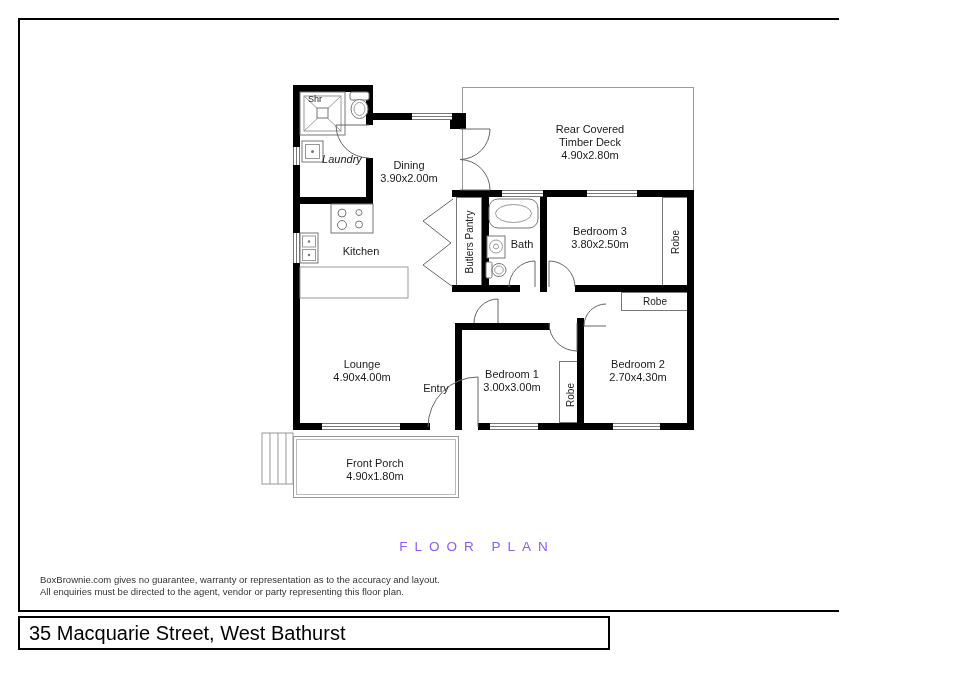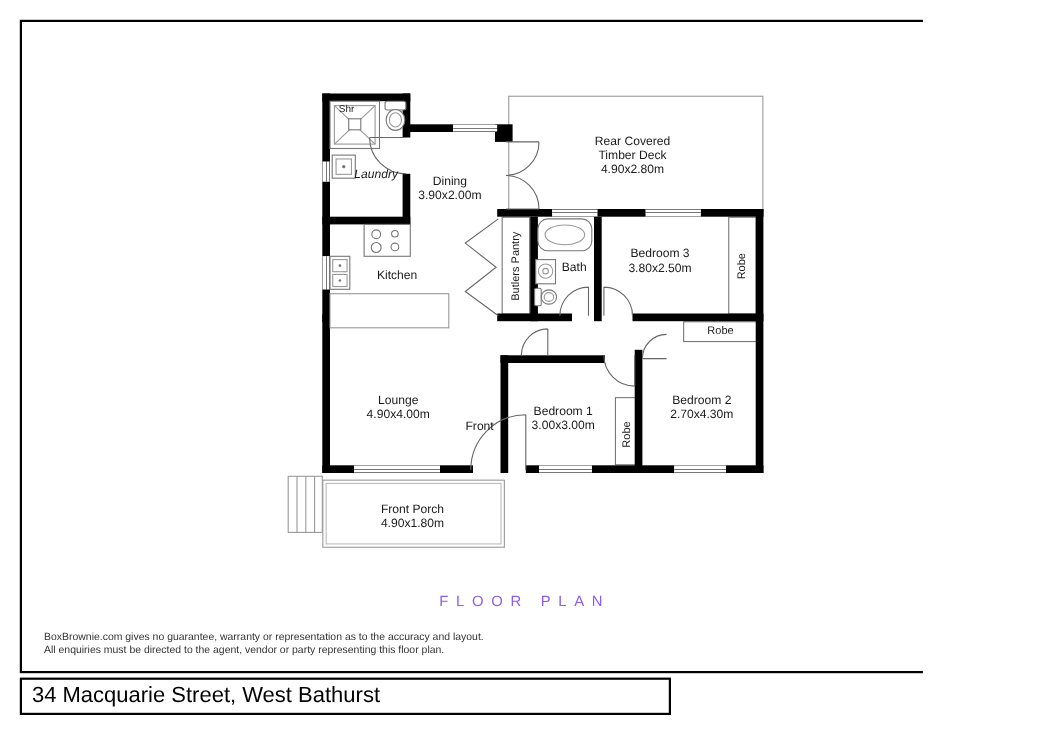--- a/index.html
+++ b/index.html
@@ -150,54 +150,54 @@
       </g>
     </g>
   </svg>
 
   <div class="lbl tiny" style="left:315px;top:99px;">Shr</div>
   <div class="lbl" style="left:342px;top:159px;font-style:italic;">Laundry</div>
   <div class="lbl" style="left:409px;top:172px;">
     <div>Dining</div>
     <div>3.90x2.00m</div>
   </div>
-  <div class="lbl" style="left:575px;top:142px;">
+  <div class="lbl" style="left:590px;top:142px;">
     <div>Rear Covered</div>
     <div>Timber Deck</div>
     <div>4.90x2.80m</div>
   </div>
   <div class="lbl" style="left:361px;top:251px;">Kitchen</div>
   <div class="vlbl" style="left:469px;top:242px;">Butlers Pantry</div>
   <div class="lbl" style="left:522px;top:244px;">Bath</div>
   <div class="lbl" style="left:600px;top:238px;">
     <div>Bedroom 3</div>
     <div>3.80x2.50m</div>
   </div>
   <div class="vlbl" style="left:675px;top:242px;">Robe</div>
   <div class="lbl small" style="left:655px;top:301px;">Robe</div>
   <div class="lbl" style="left:362px;top:371px;">
     <div>Lounge</div>
     <div>4.90x4.00m</div>
   </div>
-  <div class="lbl" style="left:436px;top:388px;">Front</div>
+  <div class="lbl" style="left:436px;top:388px;">Entry</div>
   <div class="lbl" style="left:512px;top:381px;text-align:center;">
     <div>Bedroom 1</div>
     <div>3.00x3.00m</div>
   </div>
   <div class="vlbl" style="left:570px;top:395px;">Robe</div>
   <div class="lbl" style="left:638px;top:371px;">
     <div>Bedroom 2</div>
     <div>2.70x4.30m</div>
   </div>
   <div class="lbl" style="left:375px;top:470px;">
     <div>Front Porch</div>
     <div>4.90x1.80m</div>
   </div>
 
   <div class="plan-title">FLOOR PLAN</div>
   <div class="disclaimer">
     <div>BoxBrownie.com gives no guarantee, warranty or representation as to the accuracy and layout.</div>
     <div>All enquiries must be directed to the agent, vendor or party representing this floor plan.</div>
   </div>
   <div class="addr-bar">
-    <div class="addr-text">34 Macquarie Street, West Bathurst</div>
+    <div class="addr-text">35 Macquarie Street, West Bathurst</div>
   </div>
 </div>
 
 </body></html>

